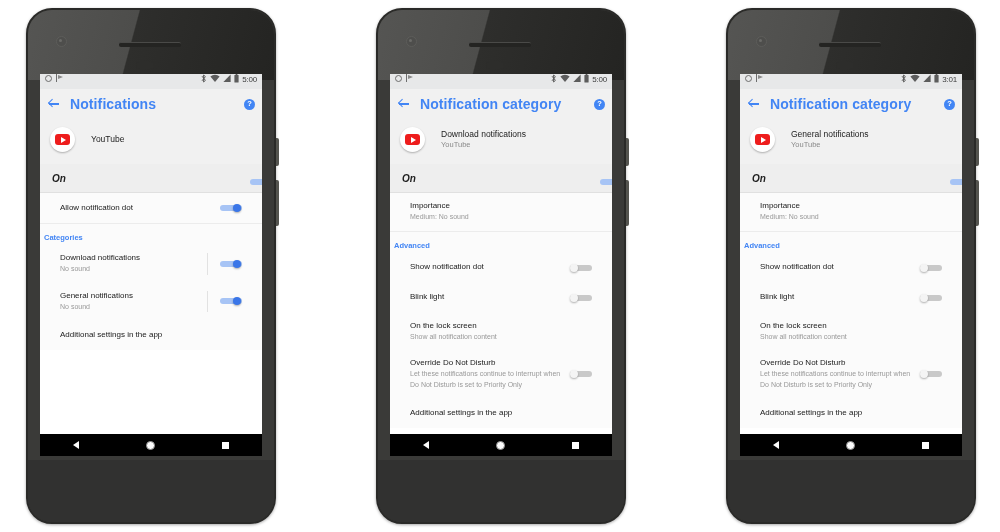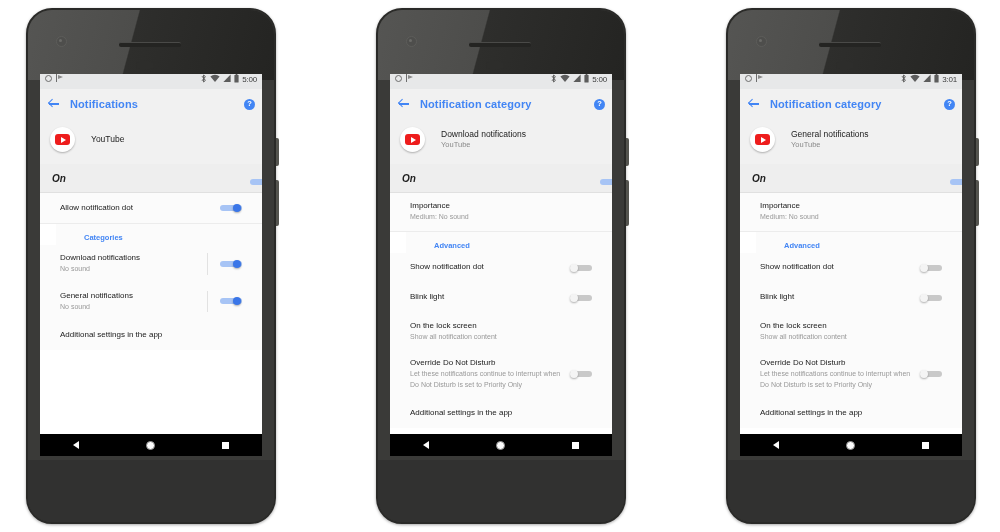--- a/index.html
+++ b/index.html
@@ -60,21 +60,21 @@
   .ic-flag:before{content:"";position:absolute;left:0;top:0;width:1.2px;height:8px;background:#6e6e6e;}
   .ic-flag:after{content:"";position:absolute;left:1.6px;top:.6px;width:0;height:0;
     border-left:5px solid #8a8a8a;border-top:2.6px solid transparent;border-bottom:2.6px solid transparent;}
 
   
   .appbar{height:30px;background:#f1f1f1;display:flex;align-items:center;padding:0 7px;}
   .back-arrow{width:14px;height:14px;position:relative;flex:0 0 auto;}
   .back-arrow:before{content:"";position:absolute;left:2px;top:6.2px;width:10px;height:1.4px;background:#4285f4;}
   .back-arrow:after{content:"";position:absolute;left:2px;top:3.4px;width:5.4px;height:5.4px;
     border-left:1.4px solid #4285f4;border-bottom:1.4px solid #4285f4;transform:rotate(45deg);}
-  .appbar-title{font-size:11px;color:#4285f4;font-weight:700;margin-left:9px;letter-spacing:.1px;}
+  .appbar-title{font-size:14px;color:#4285f4;font-weight:700;margin-left:9px;letter-spacing:.1px;}
   .help-icon{margin-left:auto;width:11px;height:11px;border-radius:50%;background:#4285f4;
     color:#fff;font-size:7.5px;font-weight:700;display:flex;align-items:center;justify-content:center;line-height:1;}
 
   
   .apphead{background:#f1f1f1;display:flex;align-items:center;padding:8px 10px 12px 10px;}
   .yt-badge{width:25px;height:25px;border-radius:50%;background:#fff;
     box-shadow:0 1px 2px rgba(0,0,0,.28);display:flex;align-items:center;justify-content:center;flex:0 0 auto;}
   .yt-mark{width:15px;height:11px;border-radius:3px;background:#ee1d1d;
     display:flex;align-items:center;justify-content:center;}
   .yt-play{width:0;height:0;border-left:5px solid #fff;border-top:3px solid transparent;border-bottom:3px solid transparent;margin-left:1px;}
@@ -86,21 +86,21 @@
   .onrow{background:#eeeeee;display:flex;align-items:center;height:28px;padding:0 12px;
     border-bottom:1px solid #e0e0e0;}
   .onrow-label{font-size:10px;font-weight:700;color:#1f1f1f;font-style:italic;}
 
   
   .row{display:flex;align-items:center;padding:8px 20px;background:#fbfbfb;min-height:14px;}
   .row-text{flex:1 1 auto;padding-right:8px;}
   .row-title{font-size:8px;color:#202020;line-height:1.3;}
   .row-sub{font-size:7px;color:#989898;line-height:1.45;margin-top:1px;}
   .row-divider{border-bottom:1px solid #ececec;}
-  .section-label{font-size:7.5px;color:#4285f4;padding:9px 12px 3px 28px;background:#fbfbfb;font-weight:600;margin-left:16px;}
+  .section-label{font-size:7.5px;color:#4285f4;padding:9px 12px 3px 4px;background:#fbfbfb;font-weight:600;}
   .vdiv{width:1px;align-self:stretch;background:#e2e2e2;margin-right:12px;}
 
   
   .toggle{width:22px;height:8px;position:relative;flex:0 0 auto;}
   .toggle .track{position:absolute;left:0;top:1px;width:22px;height:6px;border-radius:3px;}
   .toggle .knob{position:absolute;top:0;width:8px;height:8px;border-radius:50%;
     box-shadow:0 1px 2px rgba(0,0,0,.3);}
   .toggle.on .track{background:#a7c4f5;}
   .toggle.on .knob{left:13px;background:#3a76e8;}
   .toggle.off .track{background:#c9c9c9;}

